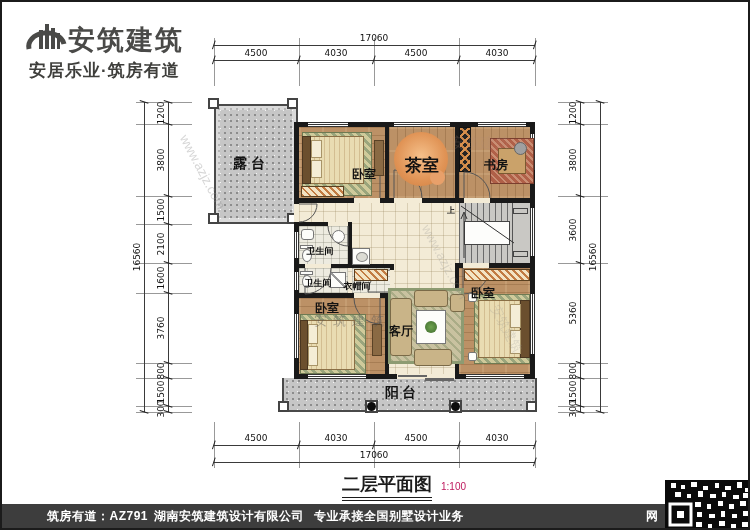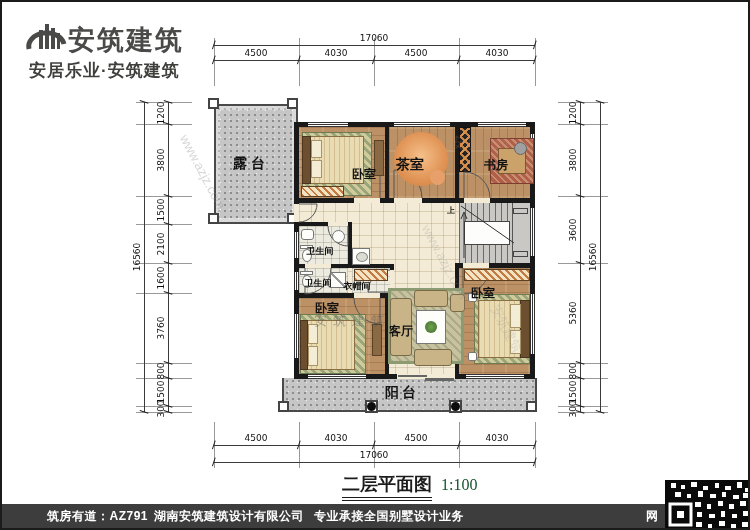--- a/index.html
+++ b/index.html
@@ -55,39 +55,39 @@
   .dline{position:absolute;background:#3a3a3a;}
   .tickV{position:absolute;width:1.4px;height:9px;background:#222;transform:translate(-50%,-50%) rotate(18deg);}
   .tickH{position:absolute;width:9px;height:1.4px;background:#222;transform:translate(-50%,-50%) rotate(18deg);}
   .dim{position:absolute;font-family:"DejaVu Sans",sans-serif;font-size:9px;color:#111;
        transform:translate(-50%,-50%);white-space:nowrap;}
   .dimv{position:absolute;font-family:"DejaVu Sans",sans-serif;font-size:9px;color:#111;
        transform:translate(-50%,-50%) rotate(-90deg);white-space:nowrap;}
   
   .sheet-title{position:absolute;left:340px;top:470px;width:200px;display:flex;align-items:baseline;gap:9px;}
   .sheet-title .t1{font-size:18px;font-weight:700;color:#1c1c1c;border-bottom:4px double #1c1c1c;padding-bottom:1px;}
-  .sheet-title .t2{font-size:16px;color:#14532d;font-family:Liberation Serif, serif;}
+  .sheet-title .t2{font-size:10px;color:#be185d;font-family:Liberation Sans, sans-serif;}
   .footer-bar{position:absolute;left:0;bottom:0;width:750px;height:24px;background:#3d3d3d;}
   .footer-bar span{position:absolute;top:4px;color:#fff;font-size:12px;font-weight:600;letter-spacing:.5px;white-space:nowrap;}
 </style>
 </head>
 <body>
 
 <div class="canvas">
 
   <div class="abs" style="left:0;top:0;width:230px;height:90px;">
     <svg class="abs" style="left:22px;top:16px;" width="44" height="38" viewBox="0 0 44 38">
       <path d="M5 31 A17 13 0 1 1 40 26" fill="none" stroke="#4a4a48" stroke-width="5"></path>
       <rect x="15" y="12" width="4" height="19" fill="#4a4a48"></rect>
       <rect x="21" y="6" width="4" height="25" fill="#4a4a48"></rect>
       <rect x="27" y="10" width="4" height="21" fill="#4a4a48"></rect>
       <rect x="33" y="15" width="3" height="16" fill="#4a4a48"></rect>
     </svg>
     <div class="brand-name">安筑建筑</div>
-    <div class="brand-slogan">安居乐业·安筑建筑</div>
+    <div class="brand-slogan">安居乐业·筑房有道</div>
   </div>
 
   <div class="abs" style="left:0;top:0;width:750px;height:530px;">
 
     <div class="abs concrete" style="left:212px;top:102px;width:84px;height:120px;border:2px solid #4a4a4a;box-sizing:border-box;box-shadow:inset 0 0 0 4px rgba(255,255,255,.35);"></div>
     <div class="post" style="left:206px;top:96px;"></div>
     <div class="post" style="left:285px;top:96px;"></div>
     <div class="post" style="left:206px;top:211px;"></div>
     <div class="post" style="left:285px;top:211px;"></div>
 
@@ -228,21 +228,21 @@
          background-image:repeating-linear-gradient(45deg,rgba(140,150,110,.5) 0 2px,transparent 2px 6px);border:3px solid #8d9b72;box-sizing:border-box;"></div>
     <div class="sofa" style="left:388px;top:296px;width:20px;height:56px;"></div>
     <div class="sofa" style="left:412px;top:288px;width:32px;height:15px;"></div>
     <div class="sofa" style="left:448px;top:292px;width:13px;height:16px;"></div>
     <div class="sofa" style="left:412px;top:347px;width:36px;height:15px;"></div>
     <div class="fixture" style="left:414px;top:308px;width:30px;height:34px;"></div>
     <div class="abs" style="left:423px;top:319px;width:12px;height:12px;border-radius:50%;background:radial-gradient(circle,#6fa34f,#3f6b2e);"></div>
 
     <span class="rlabel" style="left:249px;top:162px;font-size:14px;letter-spacing:4px;">露台</span>
     <span class="rlabel" style="left:362px;top:172px;font-size:12px;">卧室</span>
-    <span class="rlabel" style="left:408px;top:163px;font-size:14px;">茶室</span>
+    <span class="rlabel" style="left:420px;top:163px;font-size:17px;">茶室</span>
     <span class="rlabel" style="left:494px;top:163px;font-size:12px;">书房</span>
     <span class="rlabel" style="left:318px;top:249px;font-size:9px;">卫生间</span>
     <span class="rlabel" style="left:316px;top:281px;font-size:9px;">卫生间</span>
     <span class="rlabel" style="left:355px;top:284px;font-size:9px;">衣帽间</span>
     <span class="rlabel" style="left:325px;top:306px;font-size:12px;">卧室</span>
     <span class="rlabel" style="left:399px;top:329px;font-size:12px;">客厅</span>
     <span class="rlabel" style="left:481px;top:291px;font-size:12px;">卧室</span>
     <span class="rlabel" style="left:400px;top:391px;font-size:14px;letter-spacing:3px;">阳台</span>
     <span class="rlabel" style="left:449px;top:208px;font-size:8px;">上</span>
 

